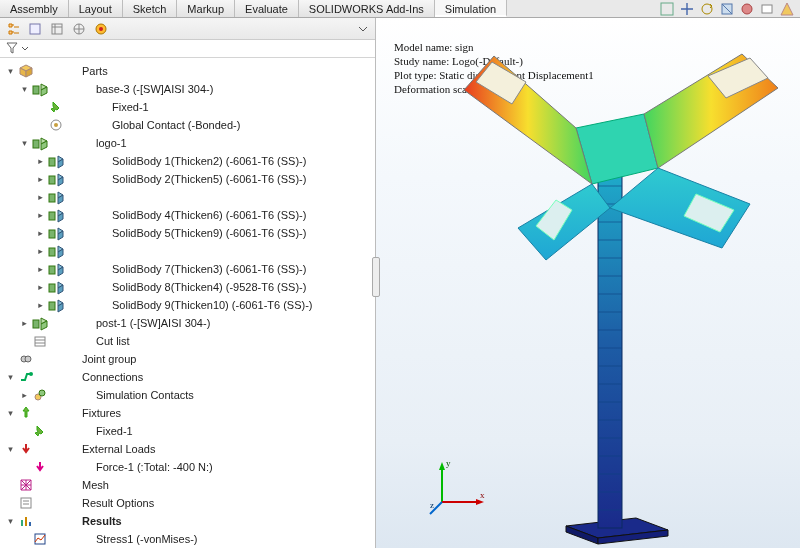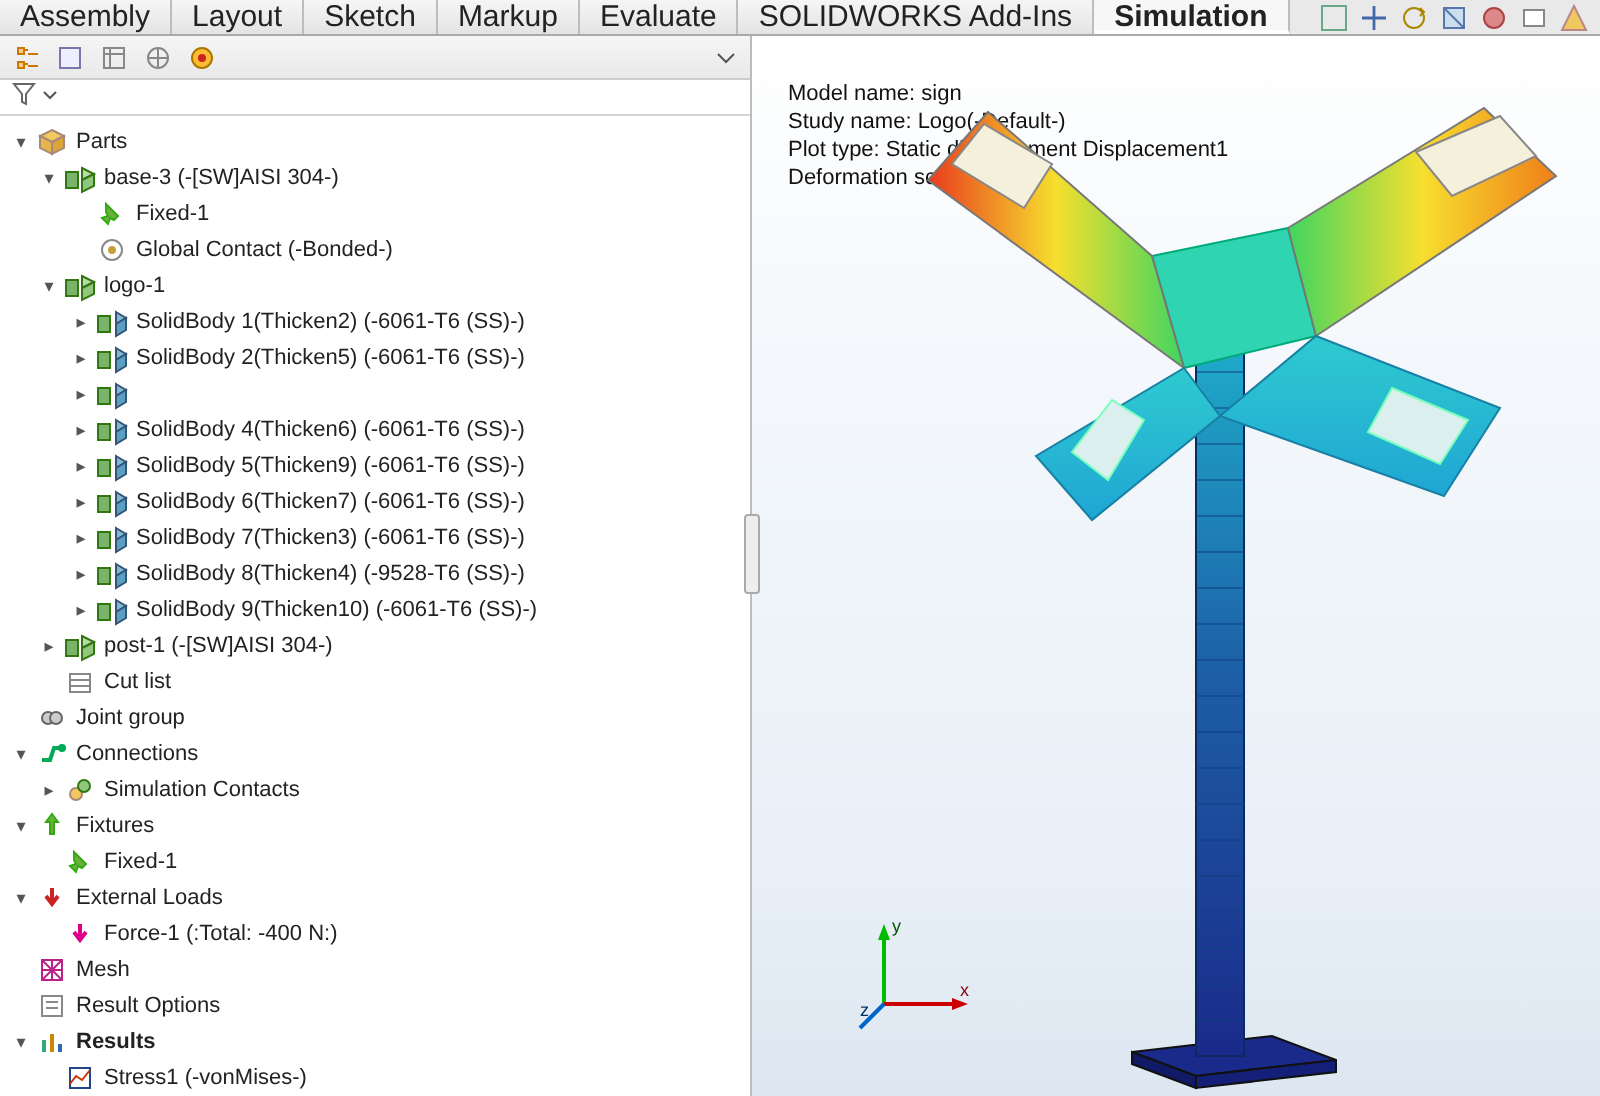--- a/index.html
+++ b/index.html
@@ -1,40 +1,40 @@
 <!DOCTYPE html>
 <html><head>
 <meta charset="utf-8">
 <style>
   * { box-sizing: border-box; margin: 0; padding: 0; }
   body { font-family: "Segoe UI", Tahoma, sans-serif; font-size: 11px; width: 800px; height: 548px; overflow: hidden; background: #fff; color: #222; }
   .app { width: 100%; height: 100%; display: flex; flex-direction: column; }
   
   .top-tabs { display: flex; background: #e9e9e9; border-bottom: 1px solid #aaa; height: 18px; }
-  .top-tabs .tab { padding: 1px 10px 0 10px; font-size: 15px; border-right: 1px solid #bdbdbd; background: linear-gradient(#f6f6f6,#e3e3e3); cursor: pointer; line-height: 16px; text-align: center; }
-  .top-tabs .tab.active { background: #f7f7f7; font-weight: bold; border-bottom: 2px solid #fff; }
+  .top-tabs .tab { padding: 1px 10px 0 10px; font-size: 11px; border-right: 1px solid #bdbdbd; background: linear-gradient(#f6f6f6,#e3e3e3); cursor: pointer; line-height: 16px; text-align: center; }
+  .top-tabs .tab.active { background: #f7f7f7; font-weight: normal; border-bottom: 2px solid #fff; }
   .top-tabs .spacer { flex: 1; }
   .top-tabs .view-icons { display: flex; align-items: center; gap: 6px; padding-right: 6px; }
   .top-tabs .view-icons span svg { display:block; }
   
   .main { flex: 1; display: flex; min-height: 0; }
   .side { width: 376px; border-right: 1px solid #bcbcbc; display: flex; flex-direction: column; min-height: 0; }
   .side-toolbar { height: 22px; background: linear-gradient(#f5f5f5,#e9e9e9); border-bottom: 1px solid #ccc; display:flex; align-items:center; padding:0 6px; gap:8px; }
   .side-toolbar svg { display:block; }
   .filter-bar { height: 18px; border-bottom: 1px solid #d4d4d4; display:flex; align-items:center; padding:0 6px; gap:3px; }
   .tree { flex:1; overflow:auto; padding:4px 2px 4px 2px; }
   .tree-row { display:flex; align-items:center; gap:4px; white-space:nowrap; height:18px; padding-left:4px; cursor:default; }
   .tree-row .chev { width:9px; display:inline-flex; justify-content:center; color:#555; cursor:pointer; font-size:9px; }
   .tree-row .ic { width:14px; height:14px; display:inline-flex; align-items:center; justify-content:center; }
-  .tree-row .lbl { padding:0 1px; }
+  .tree-row .lbl { padding:0 1px;margin-left:44px; }
   .tree-row.bold .lbl { font-weight:bold; }
   .indent1 { padding-left: 18px; }
   .indent2 { padding-left: 34px; }
   
-  .viewport { flex:1; position:relative; background: linear-gradient(#ffffff 0%, #F4F8FC 30%, #E8EFF6 80%, #DDE7F1 100%); }
+  .viewport { flex:1; position:relative; background: linear-gradient(#ffffff 0%, #F4F8FC 30%, #E8EFF6 80%, #DDE7F1 100%); font-family: Liberation Serif, serif; }
   .split-handle { position:absolute; left:-4px; top:45%; width:8px; height:40px; background:#eee; border:1px solid #aaa; border-radius:2px; cursor:col-resize; }
   .overlay-text { position:absolute; top:22px; left:18px; font-size:11px; color:#111; line-height:14px; }
   .triad { position:absolute; left:54px; bottom:34px; }
   
   svg { overflow:visible; }
 </style>
 </head>
 <body>
 
 <div class="app">
@@ -242,21 +242,20 @@
           </div>
           <div class="tree-row indent2">
             <span class="chev">▸</span>
             <span class="ic">
               <svg width="14" height="14">
                 <rect x="0" y="4" width="6" height="8" fill="#7ab46c" stroke="#371"></rect>
                 <polygon points="9,2 14,5 9,8" fill="#7fbad4" stroke="#357"></polygon>
                 <polygon points="9,8 14,5 14,11 9,14" fill="#5b9fc0" stroke="#357"></polygon>
               </svg>
             </span>
-            <span class="lbl">SolidBody 6(Thicken7) (-6061-T6 (SS)-)</span>
           </div>
           <div class="tree-row indent2">
             <span class="chev">▸</span>
             <span class="ic">
               <svg width="14" height="14">
                 <rect x="0" y="4" width="6" height="8" fill="#7ab46c" stroke="#371"></rect>
                 <polygon points="9,2 14,5 9,8" fill="#7fbad4" stroke="#357"></polygon>
                 <polygon points="9,8 14,5 14,11 9,14" fill="#5b9fc0" stroke="#357"></polygon>
               </svg>
             </span>

